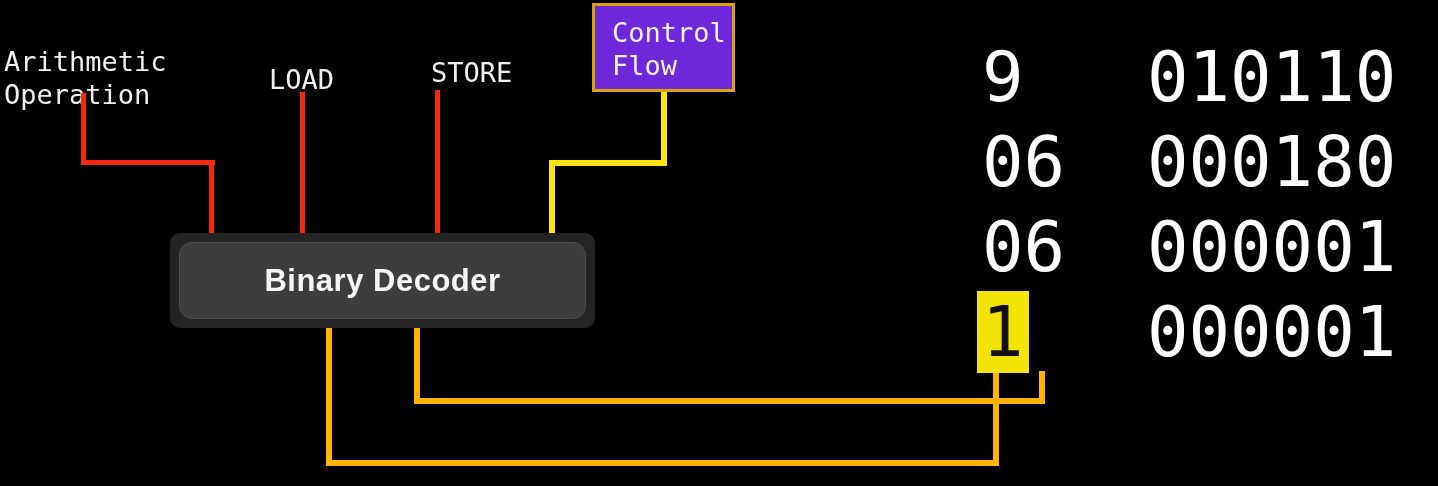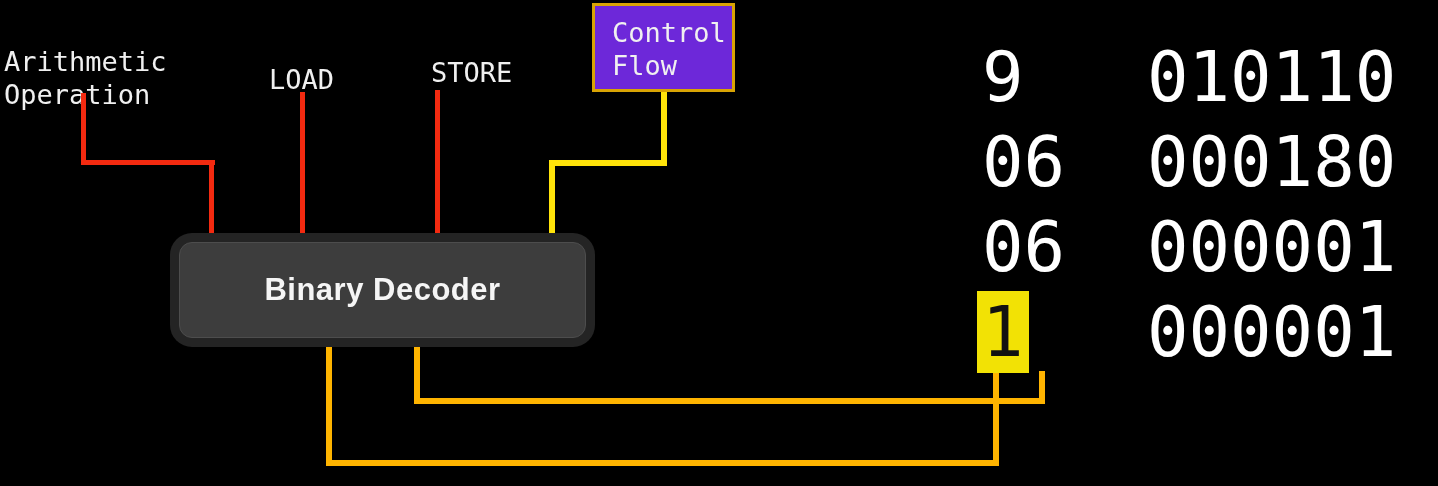--- a/index.html
+++ b/index.html
@@ -50,24 +50,24 @@
     color: var(--label-text);
     font-size: 27px;
     line-height: 33px;
     white-space: pre-line;
     padding: 10px 0 0 17px;
   }
 
   .decoder {
     position: absolute;
     left: 170px; top: 233px;
-    width: 425px; height: 114px;
+    width: 425px; height: 95px;
     box-sizing: border-box;
     background: var(--decoder-outer);
-    border-radius: 22px;
+    border-radius: 10px;
     padding: 9px;
   }
   .decoder-inner {
     width: 100%; height: 100%;
     box-sizing: border-box;
     background: var(--decoder-inner);
     border: 1px solid var(--decoder-edge);
     border-radius: 13px;
     display: flex;
     align-items: center;

